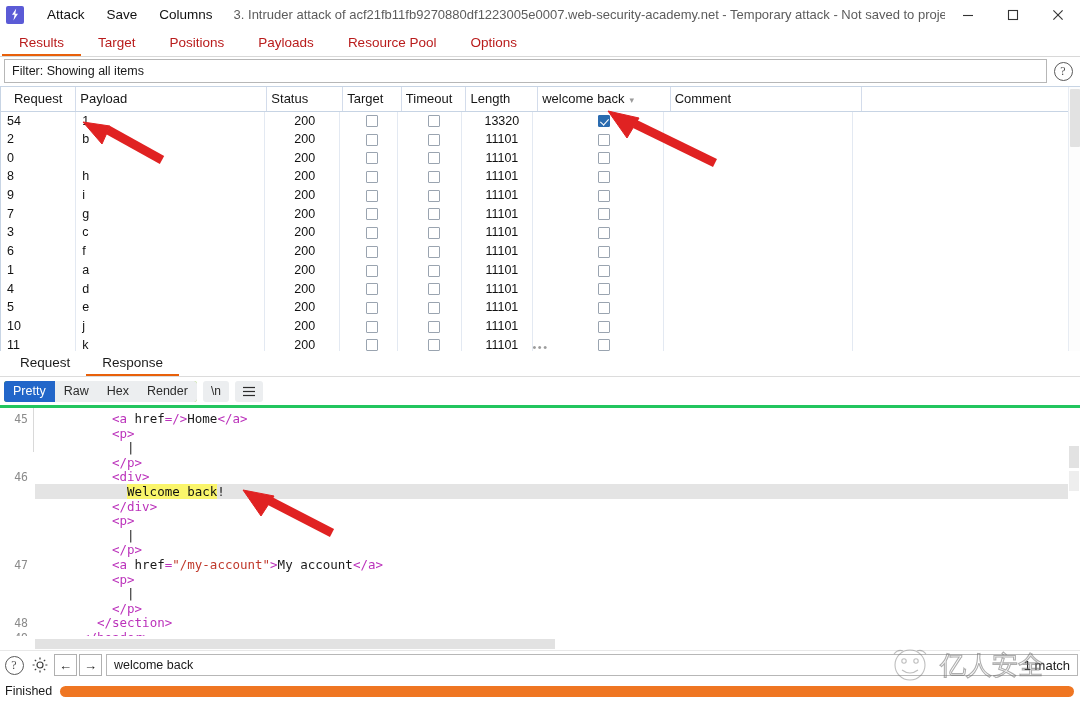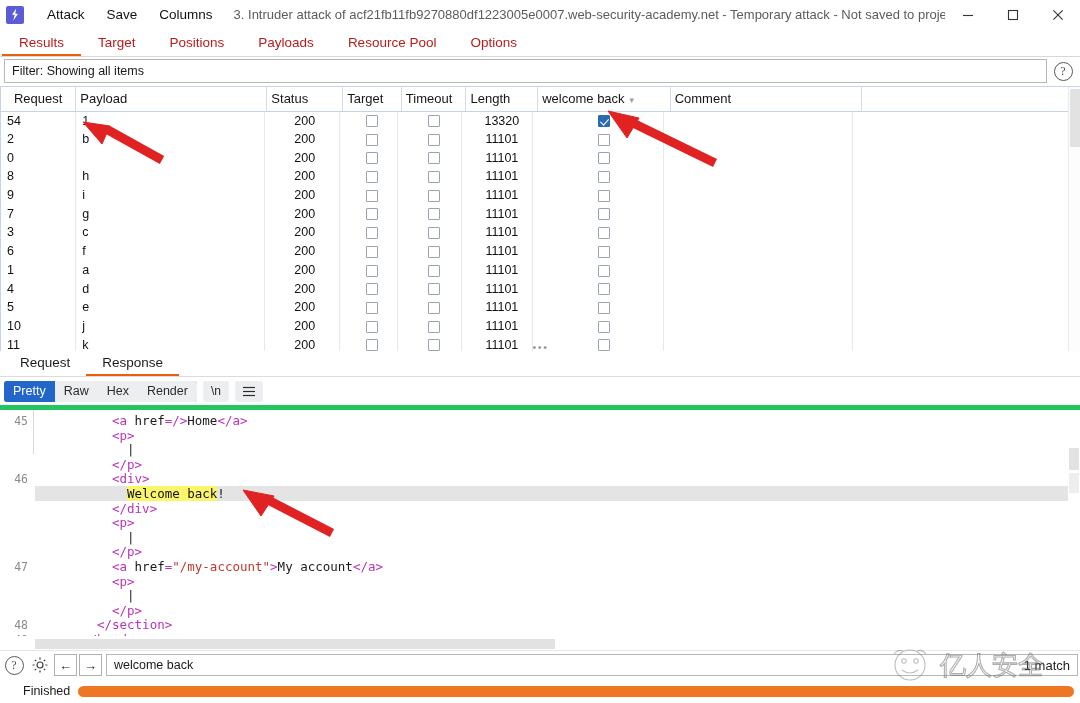--- a/index.html
+++ b/index.html
@@ -264,21 +264,21 @@
     background: #eceef0; border-radius: 3px;
     display: flex; align-items: center; justify-content: center;
     font-size: 12px; color: #2c2c2c; padding: 0 7px;
   }
 
   
   .codepane {
     flex: 1 1 auto;
     position: relative;
     background: #ffffff;
-    border-top: 5px solid #22c55e;
+    border-top: 3px solid #22c55e;
     overflow: hidden;
   }
   .code-scroll {
     position: absolute;
     inset: 0 12px 14px 0;
     overflow: hidden;
   }
   .code {
     font-family: "DejaVu Sans Mono", monospace;
     font-size: 12.5px;
@@ -386,21 +386,21 @@
     font-size: 13px; color: #222;
     white-space: nowrap;
   }
 
   
   .statusbar {
     flex: 0 0 24px;
     height: 24px;
     display: flex; align-items: center;
     background: #ffffff;
-    padding-left: 23px;
+    padding-left: 5px;
     gap: 8px;
     justify-content: center;
   }
   .status-label { font-size: 12.5px; color: #1a1a1a; white-space: nowrap; }
   .progress {
     flex: 1 1 auto;
     height: 11px;
     margin-right: 6px;
     background: #ef7622;
     border-radius: 6px;

